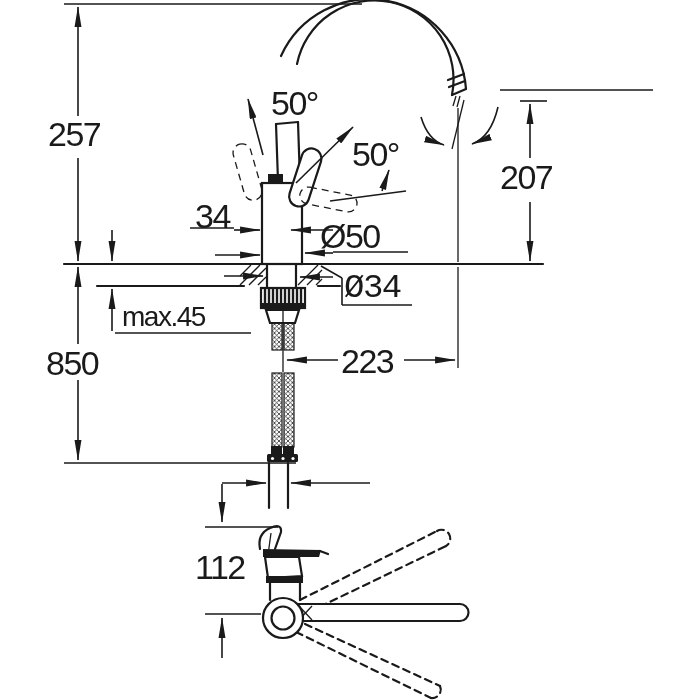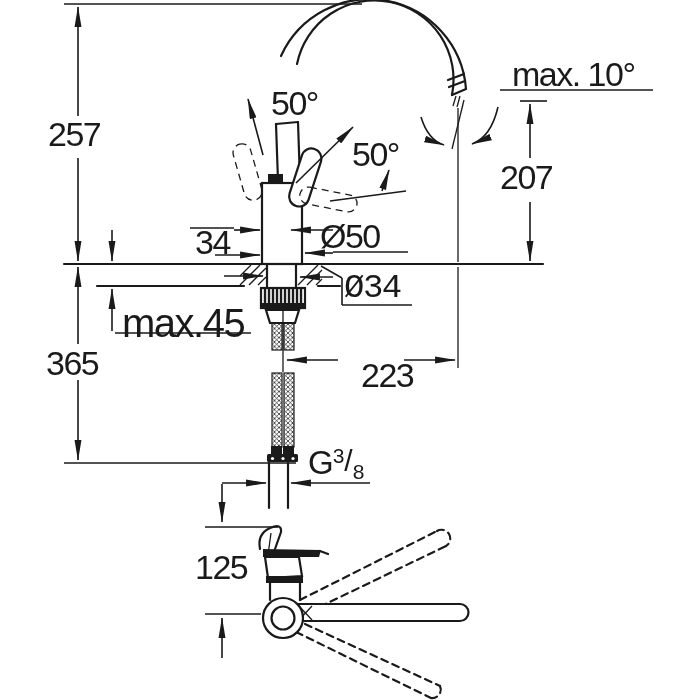--- a/index.html
+++ b/index.html
@@ -1,20 +1,20 @@
 <!DOCTYPE html>
 <html style="--ink: #1a1a1a; --bg: #ffffff;"><head>
 <meta charset="utf-8">
 <style>
   :root { --ink:#1a1a1a; --bg:#ffffff; }
   html,body { margin:0; padding:0; width:700px; height:700px; background:var(--bg); overflow:hidden; }
   #stage { position:relative; width:700px; height:700px; background:var(--bg); font-family:"Liberation Sans", sans-serif; }
   #drawing { position:absolute; left:0; top:0; }
   .lbl { position:absolute; font:34px/1 "Liberation Sans", sans-serif; letter-spacing:-1.5px; color:var(--ink); white-space:pre; }
-  .lbl.small { font-size:40px; }
+  .lbl.small { font-size:28px; }
   .g38 { position:absolute; color:var(--ink); font-family:"Liberation Sans", sans-serif; }
   .g38 .g  { font-size:33px; letter-spacing:-1px; }
   .g38 .nu { font-size:21px; position:relative; top:-11px; }
   .g38 .sl { font-size:30px; position:relative; top:-3px; }
   .g38 .de { font-size:21px; position:relative; top:5px; }
   svg .ln  { stroke:var(--ink); fill:none; stroke-width:2.2; stroke-linecap:round; }
   svg .d   { stroke:var(--ink); fill:none; stroke-width:1.6; }
   svg .t   { stroke:var(--ink); fill:none; stroke-width:1.3; }
   svg .dash{ stroke-dasharray:7 5; }
   svg .wfill { fill:var(--bg); }
@@ -214,26 +214,24 @@
       <line class="ln" x1="300" y1="583" x2="300" y2="600" stroke-width="2"></line>
     </g>
     <g>
       <circle cx="283" cy="618" r="20" class="ln wfill" stroke-width="2.2"></circle>
       <circle cx="283" cy="618" r="11.5" class="ln" stroke-width="2"></circle>
     </g>
   </g>
 </svg>
 
 <div class="lbl" style="left:48px;  top:117px;">257</div>
-<div class="lbl" style="left:46px;  top:346px;">365</div>
+<div class="lbl" style="left:46px;  top:346px;">850</div>
 <div class="lbl small" style="left:122px; top:303px;">max.45</div>
-<div class="lbl" style="left:195px; top:199px;margin-top:26px;">34</div>
+<div class="lbl" style="left:195px; top:199px;">34</div>
 <div class="lbl" style="left:320px; top:219px;">Ø50</div>
 <div class="lbl" style="left:344px; top:271px;font-family:Liberation Mono, monospace;">Ø34</div>
-<div class="lbl" style="left:341px; top:358px;margin-left:20px;">223</div>
+<div class="lbl" style="left:341px; top:344px;">223</div>
 <div class="lbl" style="left:500px; top:160px;text-align:right;">207</div>
-<div class="lbl" style="left:512px; top:57px;">max. 10°</div>
 <div class="lbl" style="left:271px; top:86px;">50°</div>
 <div class="lbl" style="left:352px; top:137px;">50°</div>
-<div class="lbl" style="left:195px; top:550px;">125</div>
-<div class="g38" style="left:308px; top:444px;"><span class="g">G</span><span class="nu">3</span><span class="sl">/</span><span class="de">8</span></div>
+<div class="lbl" style="left:195px; top:550px;">112</div>
 
 </div>
 
 </body></html>

